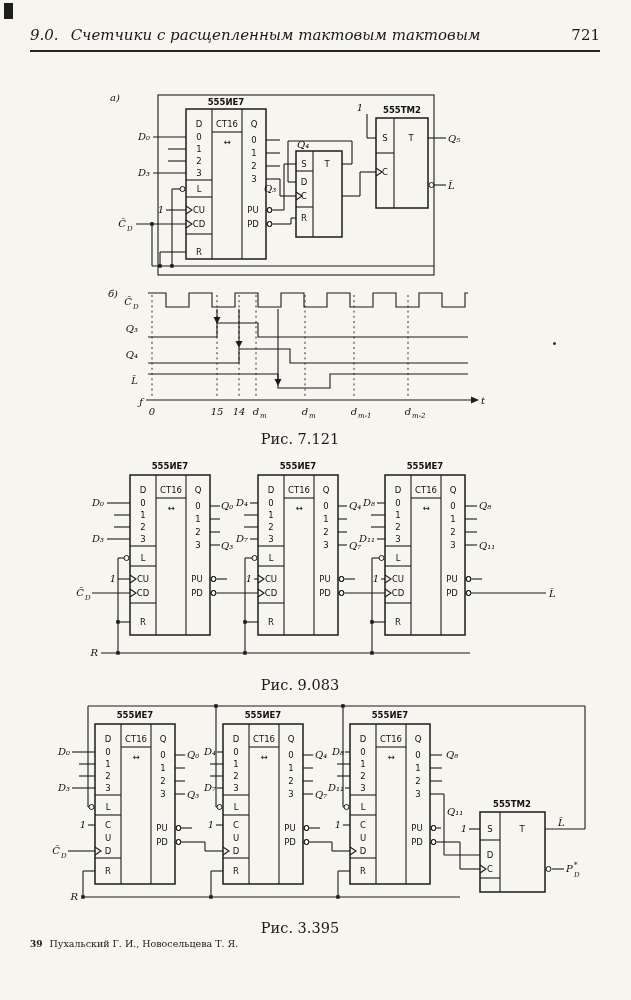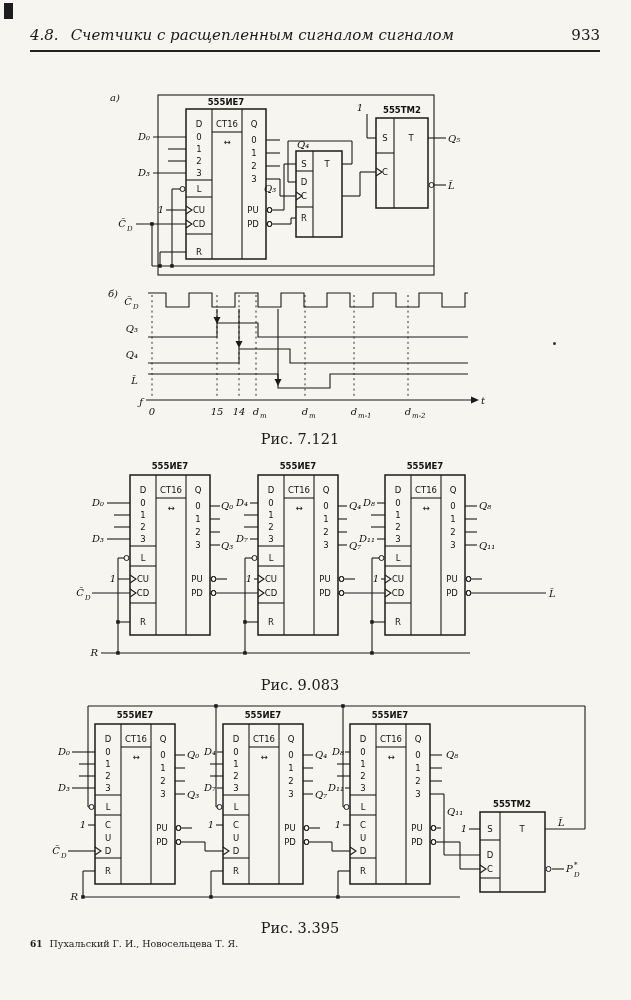--- a/index.html
+++ b/index.html
@@ -26,22 +26,22 @@
   .ah{fill:#1b1b1b;}
 </style>
 </head>
 <body>
 
 <div>
   <div class="scan-mark"></div>
   <div class="scan-dot"></div>
 
   <div class="header">
-    <span class="pno">933</span>
-    <span class="sec">4.8.</span><span>Счетчики с расщепленным сигналом сигналом</span>
+    <span class="pno">721</span>
+    <span class="sec">9.0.</span><span>Счетчики с расщепленным тактовым тактовым</span>
   </div>
 
   <svg style="top:85px" width="631" height="205" viewBox="0 0 631 205">
     <text class="lab" x="110" y="16">а)</text>
     <rect class="w" x="158" y="10" width="276" height="180"></rect>
     <text class="ct8 tc" x="226" y="20">555ИЕ7</text>
     <text class="ct8 tc" x="402" y="28">555ТМ2</text>
 
     <g transform="translate(186,24)">
       <rect class="bx" x="0" y="0" width="80" height="150"></rect>
@@ -681,15 +681,15 @@
       <line class="w" x1="83" y1="197" x2="460" y2="197"></line>
       <rect class="jd" x="81.2" y="195.2" width="3.5" height="3.5"></rect>
       <rect class="jd" x="209.2" y="195.2" width="3.5" height="3.5"></rect>
       <rect class="jd" x="336.2" y="195.2" width="3.5" height="3.5"></rect>
     </g>
   </svg>
 
   <div class="cap" style="top:920px">Рис. 3.395</div>
 
   <div class="footer">
-    <span class="fnum">61</span><span>Пухальский Г. И., Новосельцева Т. Я.</span>
+    <span class="fnum">39</span><span>Пухальский Г. И., Новосельцева Т. Я.</span>
   </div>
 </div>
 
 </body></html>

